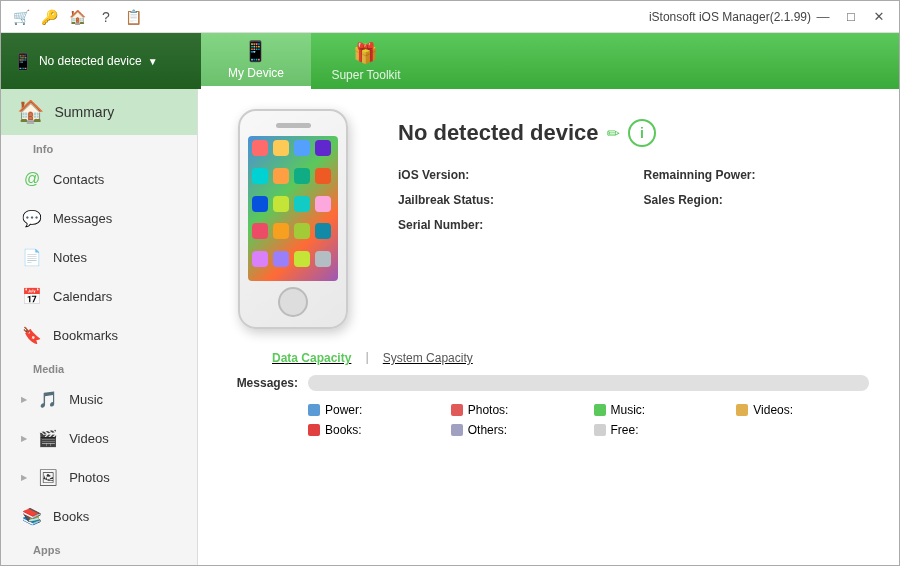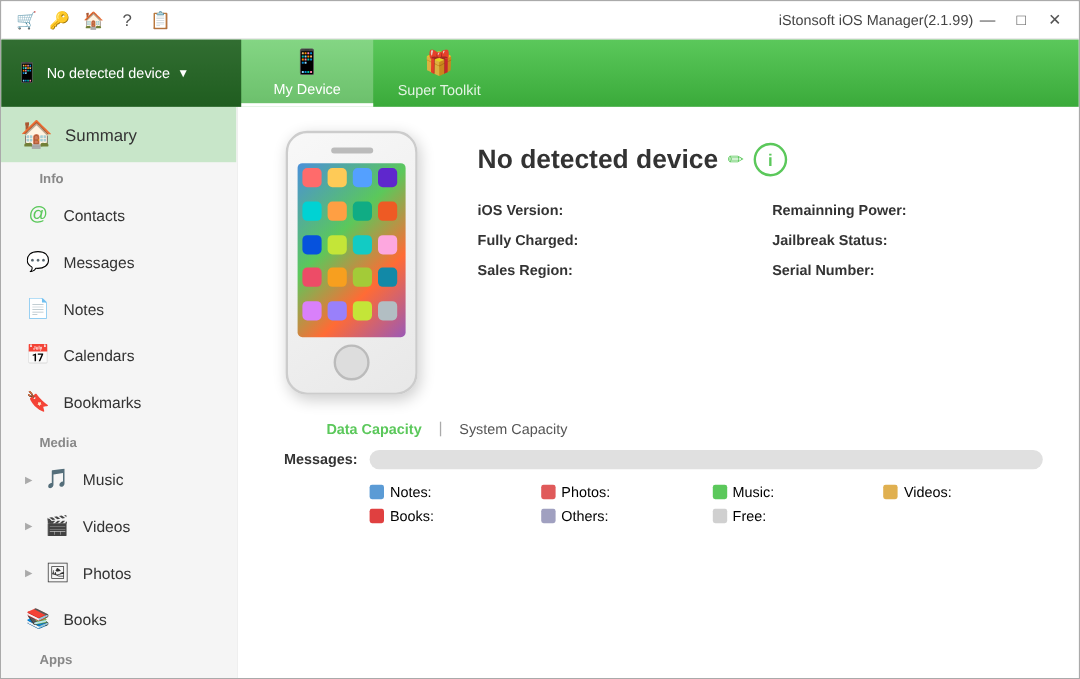--- a/index.html
+++ b/index.html
@@ -161,21 +161,21 @@
     #device-name { font-size: 22px; font-weight: bold; color: #333; }
     .edit-icon { color: #5bc85b; font-size: 16px; cursor: pointer; }
     .info-icon { width: 28px; height: 28px; border: 2px solid #5bc85b; border-radius: 50%; display: flex; align-items: center; justify-content: center; color: #5bc85b; font-weight: bold; font-size: 14px; cursor: pointer; }
 
     .info-grid { display: grid; grid-template-columns: 1fr 1fr; gap: 10px 20px; }
     .info-label { font-weight: 600; font-size: 12px; color: #333; }
     .info-value { font-size: 12px; color: #555; }
 
     
     #capacity-section { margin-top: 10px; }
-    .capacity-tabs { display: flex; gap: 10px; margin-bottom: 8px; padding-left: 40px; }
+    .capacity-tabs { display: flex; gap: 10px; margin-bottom: 8px; padding-left: 40px; text-decoration: underline; }
     .cap-tab { font-size: 12px; color: #5bc85b; cursor: pointer; padding: 2px 4px; }
     .cap-tab.active { color: #5bc85b; font-weight: 600; }
     .cap-tab.inactive { color: #555; }
     .cap-divider { color: #aaa; }
     .capacity-bar-row { display: flex; align-items: center; gap: 10px; margin-bottom: 12px; }
     .cap-label { font-size: 12px; font-weight: 600; width: 70px; text-align: right; color: #333; }
     .cap-bar-container { flex: 1; height: 16px; background: #e0e0e0; border-radius: 8px; overflow: hidden; }
     .cap-bar { height: 100%; background: #ccc; width: 0%; border-radius: 8px; }
 
     .legend-grid { display: grid; grid-template-columns: repeat(4, 1fr); gap: 6px 10px; padding-left: 80px; }
@@ -336,24 +336,20 @@
 
             <div>
               <span class="info-label">iOS Version:</span>
               <span class="info-value"></span>
             </div>
             <div>
               <span class="info-label">Remainning Power:</span>
               <span class="info-value"></span>
             </div>
             <div>
-              <span class="info-label">Fully Charged:</span>
-              <span class="info-value"></span>
-            </div>
-            <div>
               <span class="info-label">Jailbreak Status:</span>
               <span class="info-value"></span>
             </div>
             <div>
               <span class="info-label">Sales Region:</span>
               <span class="info-value"></span>
             </div>
             <div>
               <span class="info-label">Serial Number:</span>
               <span class="info-value"></span>
@@ -372,21 +368,21 @@
         <div class="capacity-bar-row">
           <span class="cap-label">Messages:</span>
           <div class="cap-bar-container">
             <div class="cap-bar"></div>
           </div>
         </div>
 
         <div class="legend-grid">
           <div class="legend-item">
             <div class="legend-dot" style="background:#5b9bd5;"></div>
-            <span>Notes:</span>
+            <span>Power:</span>
           </div>
           <div class="legend-item">
             <div class="legend-dot" style="background:#e05a5a;"></div>
             <span>Photos:</span>
           </div>
           <div class="legend-item">
             <div class="legend-dot" style="background:#5bc85b;"></div>
             <span>Music:</span>
           </div>
           <div class="legend-item">

